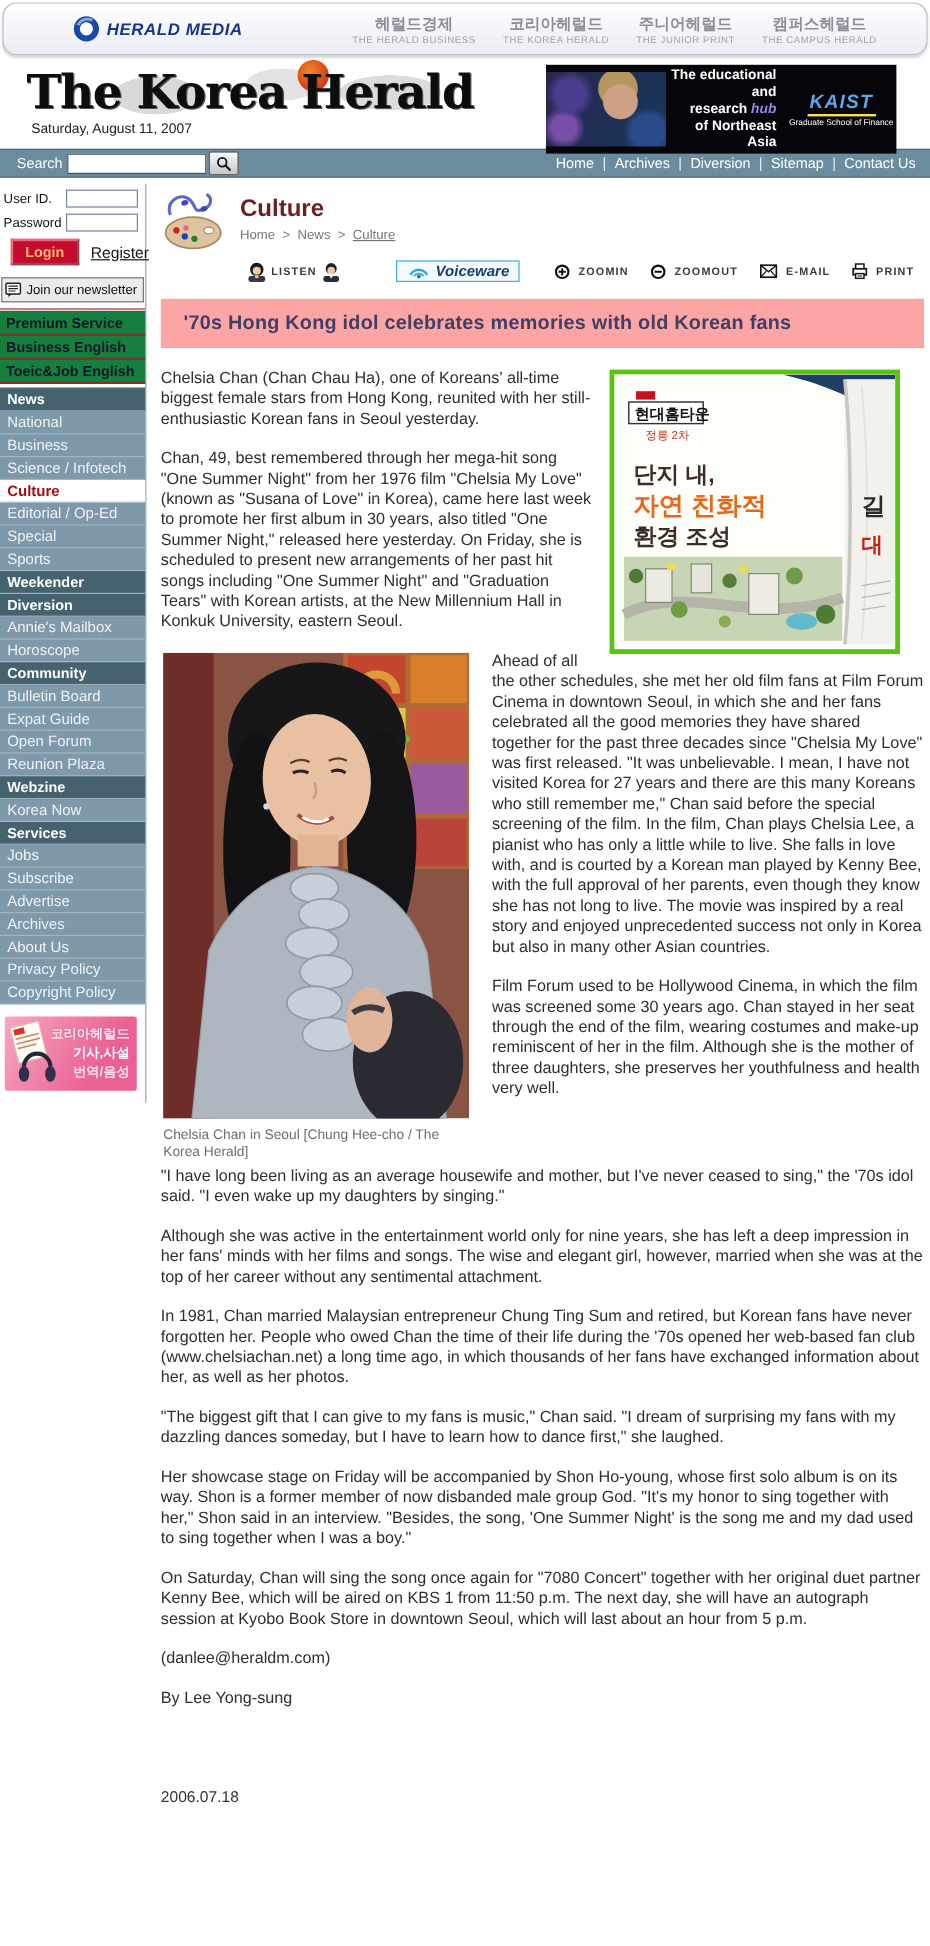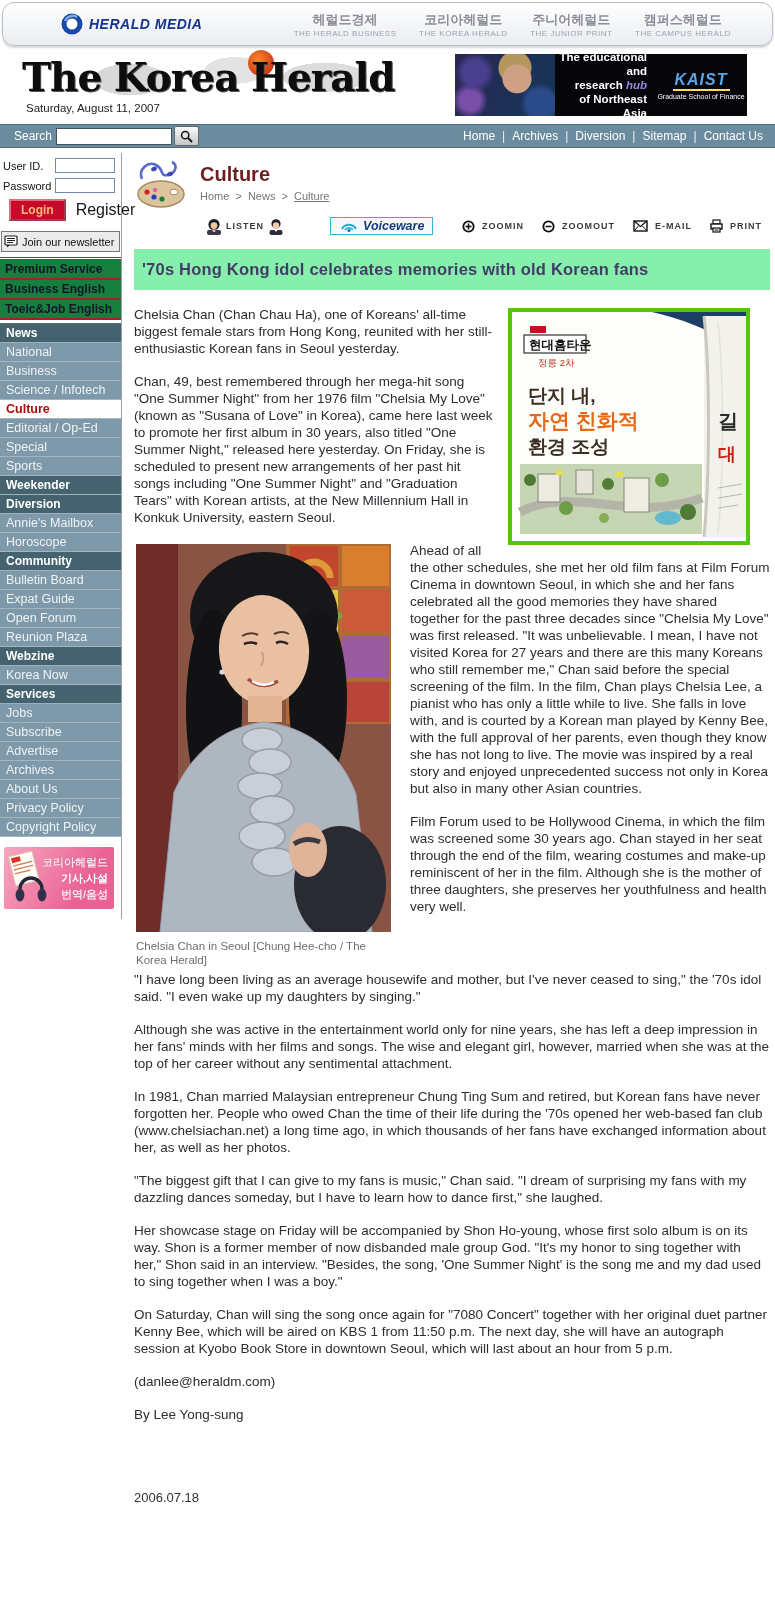--- a/index.html
+++ b/index.html
@@ -20,21 +20,21 @@
   .masthead { position:relative; height:74px; }
   .kh-deco1 { position:absolute; left:70px; top:6px; width:300px; height:46px;
     background:radial-gradient(ellipse 60px 26px at 20% 60%, #d9d9d9 60%, transparent 61%),
                radial-gradient(ellipse 50px 22px at 55% 40%, #e3e3e3 60%, transparent 61%),
                radial-gradient(ellipse 70px 24px at 85% 55%, #dcdcdc 60%, transparent 61%); }
   .kh-sun { position:absolute; left:248px; top:4px; width:26px; height:26px; border-radius:50%;
     background:radial-gradient(circle at 40% 35%, #f08a2a, #d33310 75%); }
   .kh-title { position:absolute; left:22px; top:8px; font-family:"DejaVu Serif", serif; font-weight:bold;
     font-size:39px; color:#0d0d0d; letter-spacing:-1px; text-shadow:1px 1px 0 #555; }
   .kh-date { position:absolute; left:26px; top:56px; font-size:11.5px; color:#222; }
-  .banner-ad { position:absolute; right:28px; top:8px; width:292px; height:62px; background:#05050a;
+  .banner-ad { position:absolute; right:28px; top:8px; width:292px; height:74px; background:#05050a;
     display:flex; align-items:center; overflow:hidden; cursor:pointer; }
   .banner-photo { width:100px; height:62px; flex:none;
     background:radial-gradient(circle at 62% 40%, #cfa184 14px, transparent 15px),
                radial-gradient(circle at 60% 22%, #b5975e 16px, transparent 17px),
                radial-gradient(circle at 20% 30%, #4a3f8f 12px, transparent 20px),
                radial-gradient(circle at 15% 75%, #7a4faa 10px, transparent 18px),
                radial-gradient(circle at 85% 80%, #2a4a8a 14px, transparent 20px),
                linear-gradient(120deg, #2a2550, #15385a); }
   .banner-text { flex:1; text-align:right; color:#fff; font-size:11.5px; font-weight:bold; line-height:14px; padding-right:8px; }
   .banner-text .hub { font-style:italic; color:#9d86e8; }
@@ -60,21 +60,21 @@
   .main { flex:1; padding:0 5px 0 12px; min-width:0; }
 
   
   .login-box { padding:5px 3px 2px 3px; }
   .login-row { display:flex; align-items:center; margin-bottom:5px; }
   .login-row label { width:52px; font-size:11px; color:#111; }
   .login-row input { width:60px; height:15px; border:1px solid #7585a5; font-size:11px; }
   .login-actions { display:flex; align-items:center; margin:6px 0 6px 6px; gap:10px; }
   .login-btn { background:#c60a2c; color:#fdba74; font-weight:bold; font-size:12px; padding:2px 10px;
     border:2px outset #e86a7c; cursor:pointer; }
-  .register-link { font-size:16px; color:#161616; cursor:pointer; }
+  .register-link { font-size:13px; color:#161616; text-decoration:underline; cursor:pointer; }
   .newsletter { margin:2px 1px; border:1px solid #777; background:#ebebeb; padding:3px 2px; font-size:11px;
     color:#111; display:flex; align-items:center; gap:3px; cursor:pointer; }
   .promos { margin-top:5px; border-top:3px double #9c3040; }
   .promo-item { background:#15803d; border-bottom:2px solid #93282e; font-weight:bold; font-size:12px;
     color:#14142c; padding:2px 5px; cursor:pointer; }
   .menu { margin-top:3px; background:#7e99a9; border-top:1px solid #5a6a72; }
   .menu-header { background:#44636f; color:#fff; font-weight:bold; font-size:12px; padding:2px 6px;
     border-bottom:1px solid #9db1bc; cursor:pointer; }
   .menu-item { color:#eef3f5; font-size:12.5px; padding:2px 6px; border-bottom:1px solid #a3b6c0; cursor:pointer; }
   .menu-active { background:#fff; color:#a80e0e; font-weight:bold; font-size:12.5px; padding:2px 6px;
@@ -97,21 +97,21 @@
   
   .toolbar { display:flex; align-items:center; margin-top:4px; padding-left:72px; height:26px; }
   .tb-label { font-size:9px; font-weight:bold; color:#3a3a3a; letter-spacing:1px; margin:0 4px; }
   .voiceware { margin-left:46px; border:1px solid #3ab0d8; background:#f4fbff; padding:1px 8px;
     display:flex; align-items:center; gap:4px; cursor:pointer; }
   .vw-name { font-size:12.5px; font-weight:bold; font-style:italic; color:#173a78; }
   .tb-right { margin-left:auto; display:flex; align-items:center; gap:14px; margin-right:4px; }
   .tb-item { display:flex; align-items:center; gap:3px; cursor:pointer; }
 
   
-  .headline-band { margin-top:10px; background:#86efac; padding:11px 8px; }
+  .headline-band { margin-top:10px; background:#fca5a5; padding:11px 19px; }
   .headline { font-size:16.5px; font-weight:bold; color:#413e66; letter-spacing:.2px; }
 
   
   .article { margin-top:16px; font-size:13.5px; line-height:17px; color:#2d2d33; }
   .article p { margin-bottom:16px; }
   .inline-ad { float:right; width:242px; margin:2px 20px 10px 14px; border:4px solid #57c40e; background:#fff; cursor:pointer; }
   .photo-block { float:left; width:258px; margin:2px 16px 4px 2px; }
   .photo-caption { font-size:11.5px; color:#6e6e6e; line-height:14px; margin-top:3px; }
   .clear-left { clear:left; }
   .sig { margin-bottom:16px; }

